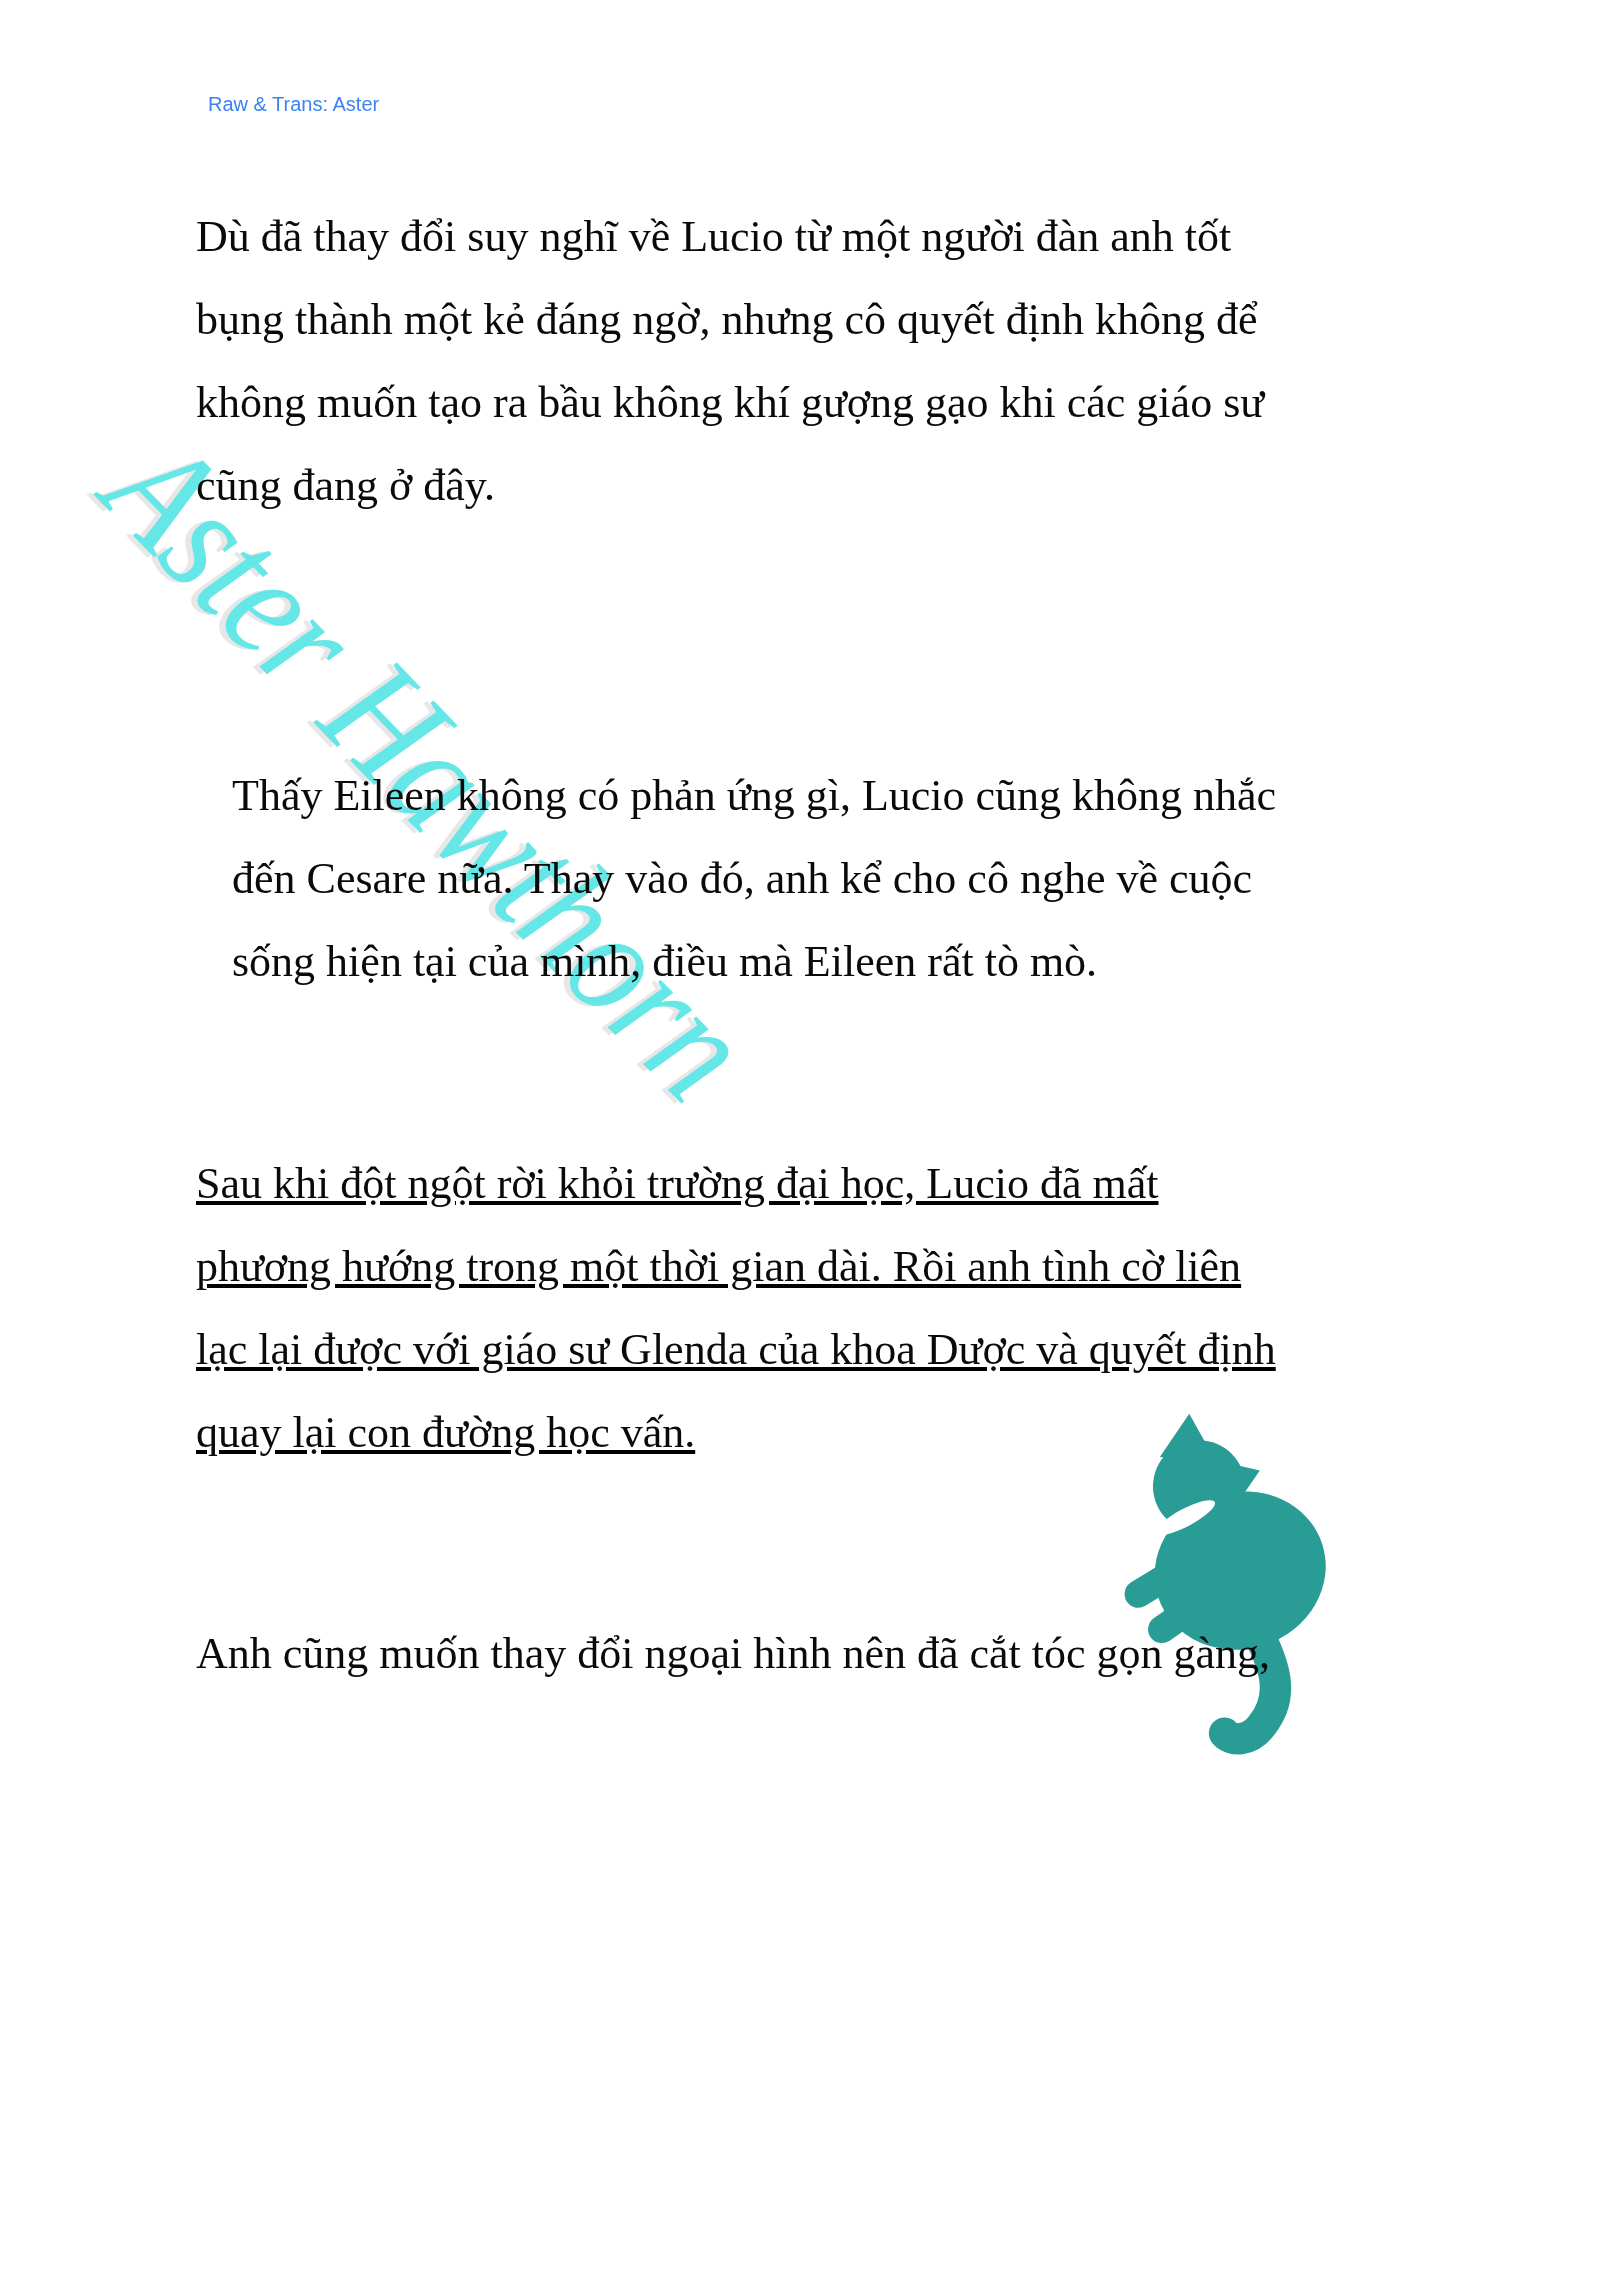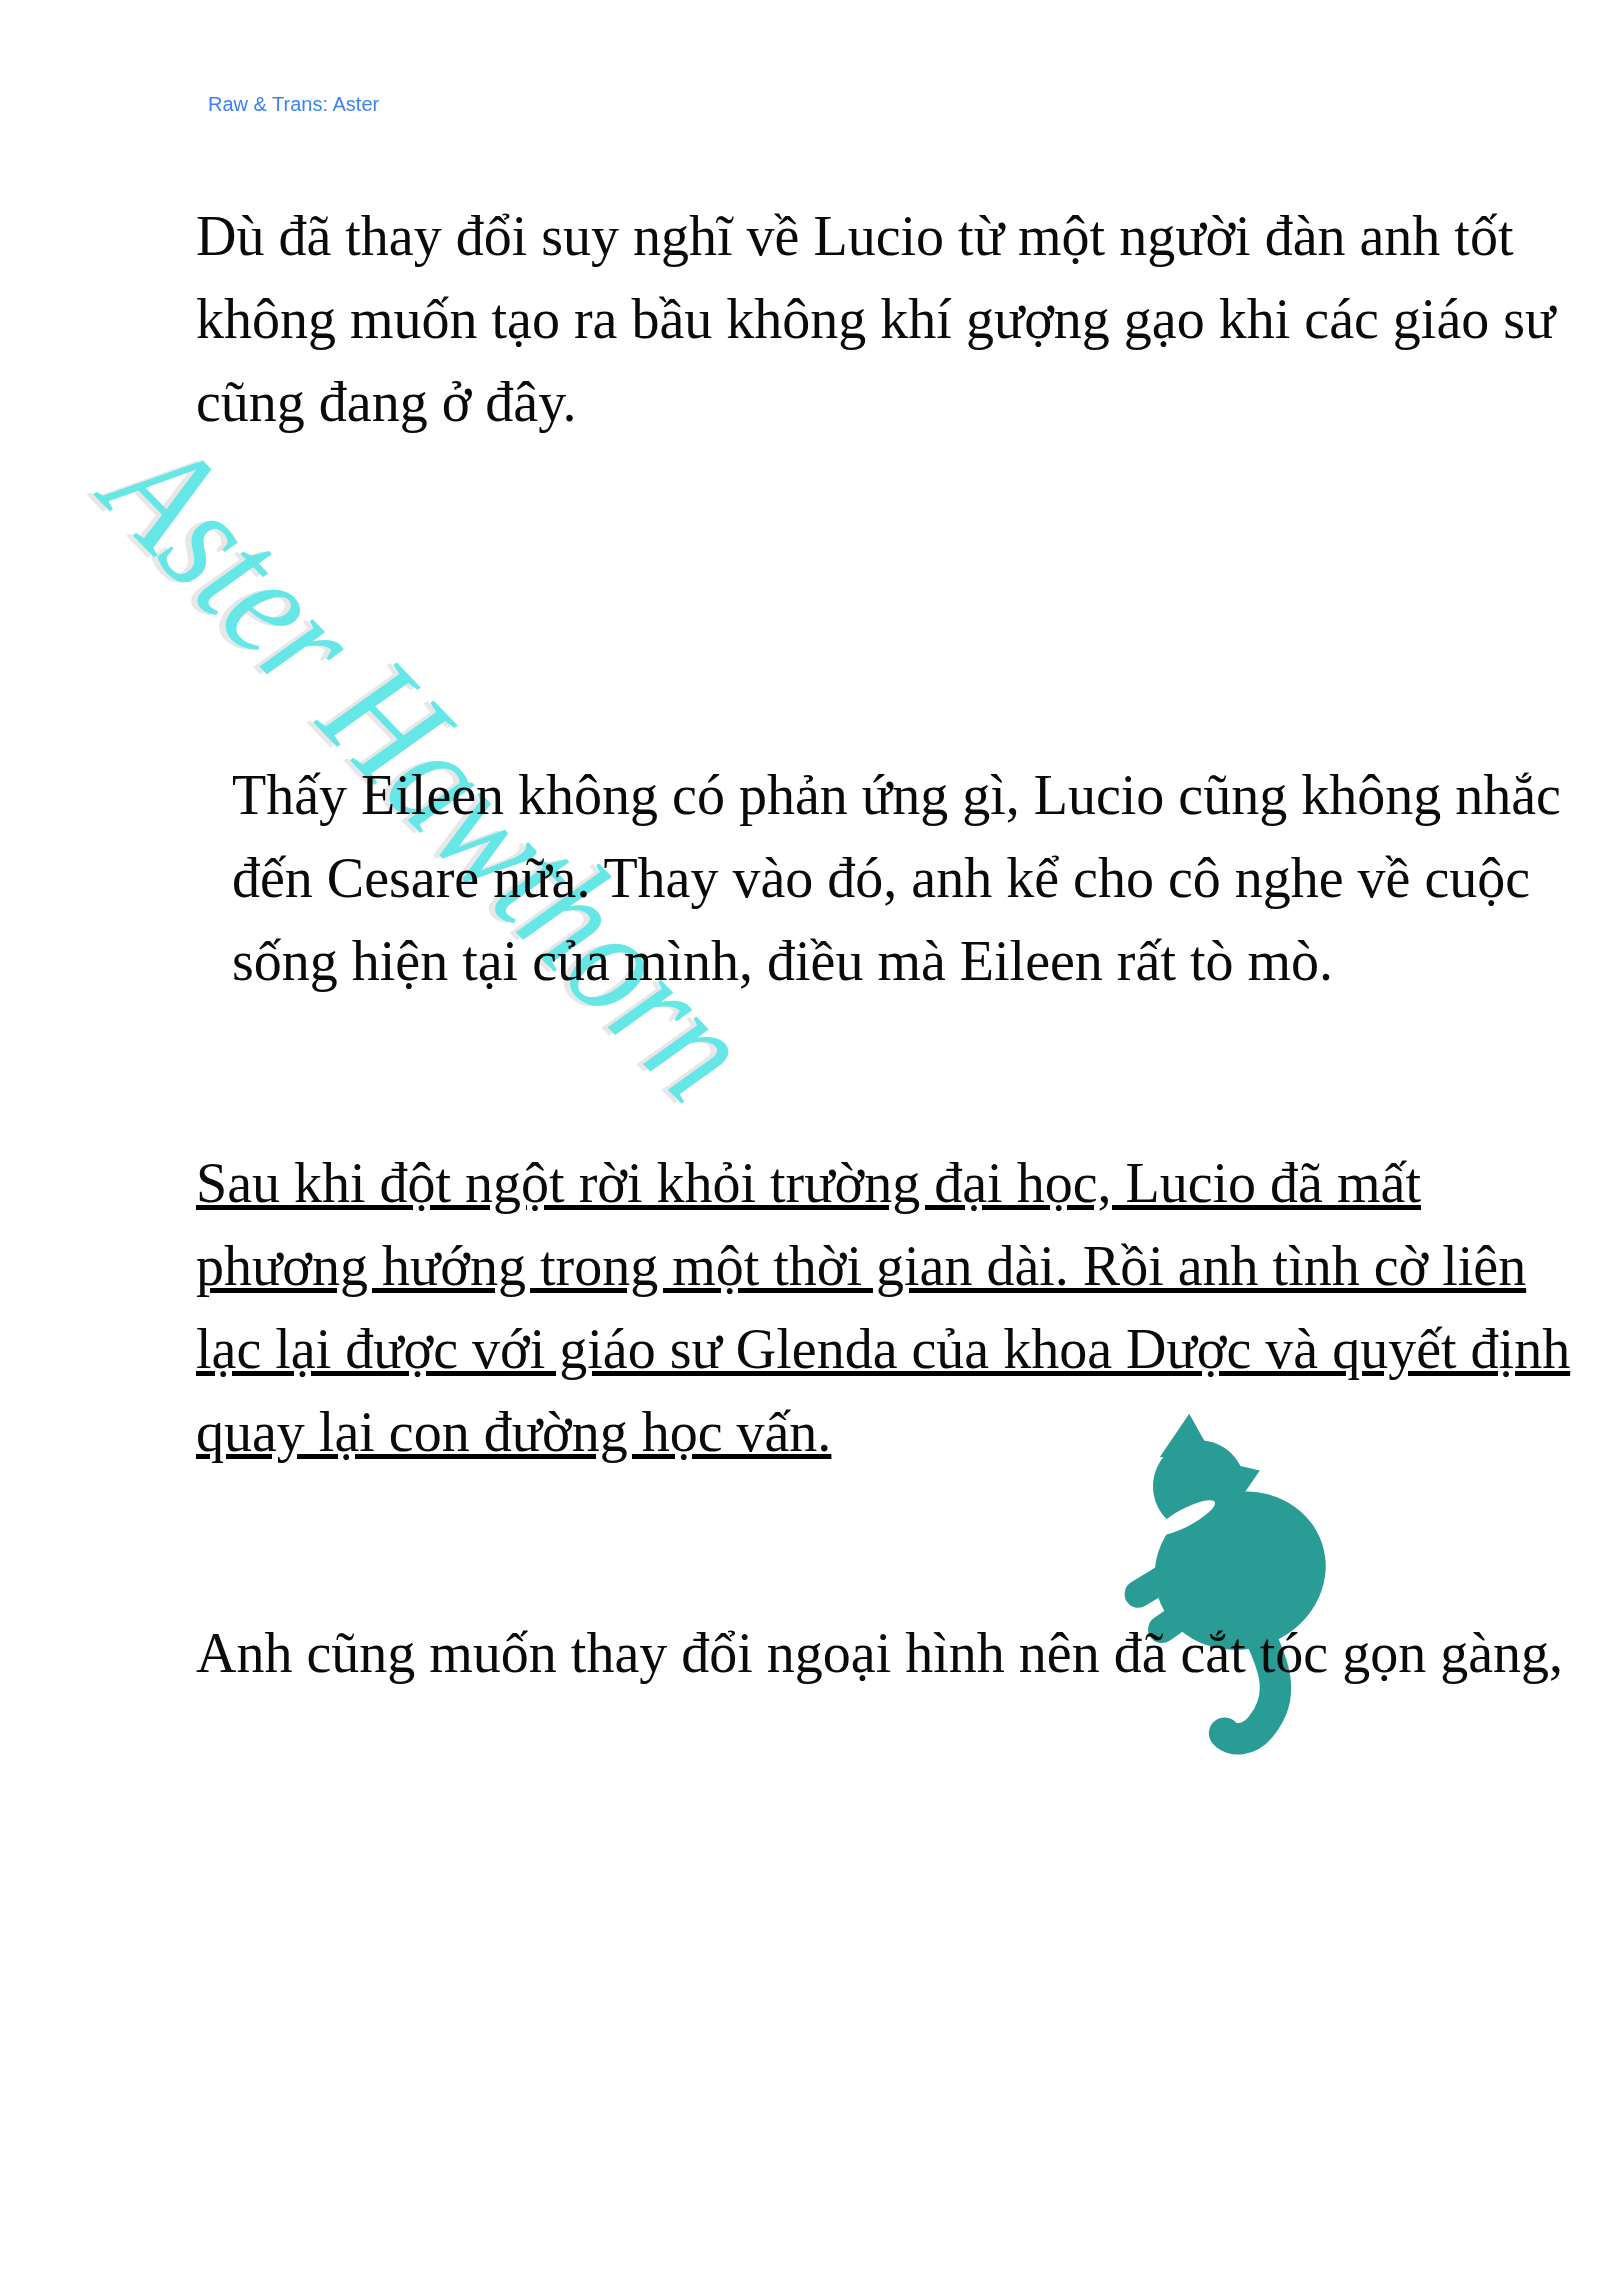--- a/index.html
+++ b/index.html
@@ -38,21 +38,21 @@
     text-shadow: -4.9px 4.9px 0 rgba(170,170,170,0.28);
     user-select: none;
   }
   .para {
     position: absolute;
     left: 196px;
     z-index: 2;
     width: 1294px;
   }
   .para .line {
-    font-size: 56px;
+    font-size: 44px;
     line-height: 83px;
     color: #0a0a0a;
     white-space: nowrap;
   }
   .p1 { top: 195px; }
   .p2 { top: 754px; margin-left: 36px; }
   .p3 { top: 1142px; text-decoration: underline; }
   .p4 { top: 1612px; }
   .cat {
     position: absolute;
@@ -82,20 +82,21 @@
     <path d="M88,12 L116,62 L58,56 Z" fill="#2a9c96"></path>
     <path d="M160,70 L108,58 L134,108 Z" fill="#2a9c96"></path>
 
     <ellipse cx="84" cy="118" rx="34" ry="9" fill="#ffffff" transform="rotate(-28 84 118)"></ellipse>
   </svg>
 
   <div class="credit">Raw &amp; Trans: Aster</div>
 
   <div class="para p1">
     <div class="line">Dù đã thay đổi suy nghĩ về Lucio từ một người đàn anh tốt</div>
+    <div class="line">bụng thành một kẻ đáng ngờ, nhưng cô quyết định không để</div>
     <div class="line">không muốn tạo ra bầu không khí gượng gạo khi các giáo sư</div>
     <div class="line">cũng đang ở đây.</div>
   </div>
 
   <div class="para p2">
     <div class="line">Thấy Eileen không có phản ứng gì, Lucio cũng không nhắc</div>
     <div class="line">đến Cesare nữa. Thay vào đó, anh kể cho cô nghe về cuộc</div>
     <div class="line">sống hiện tại của mình, điều mà Eileen rất tò mò.</div>
   </div>
 

